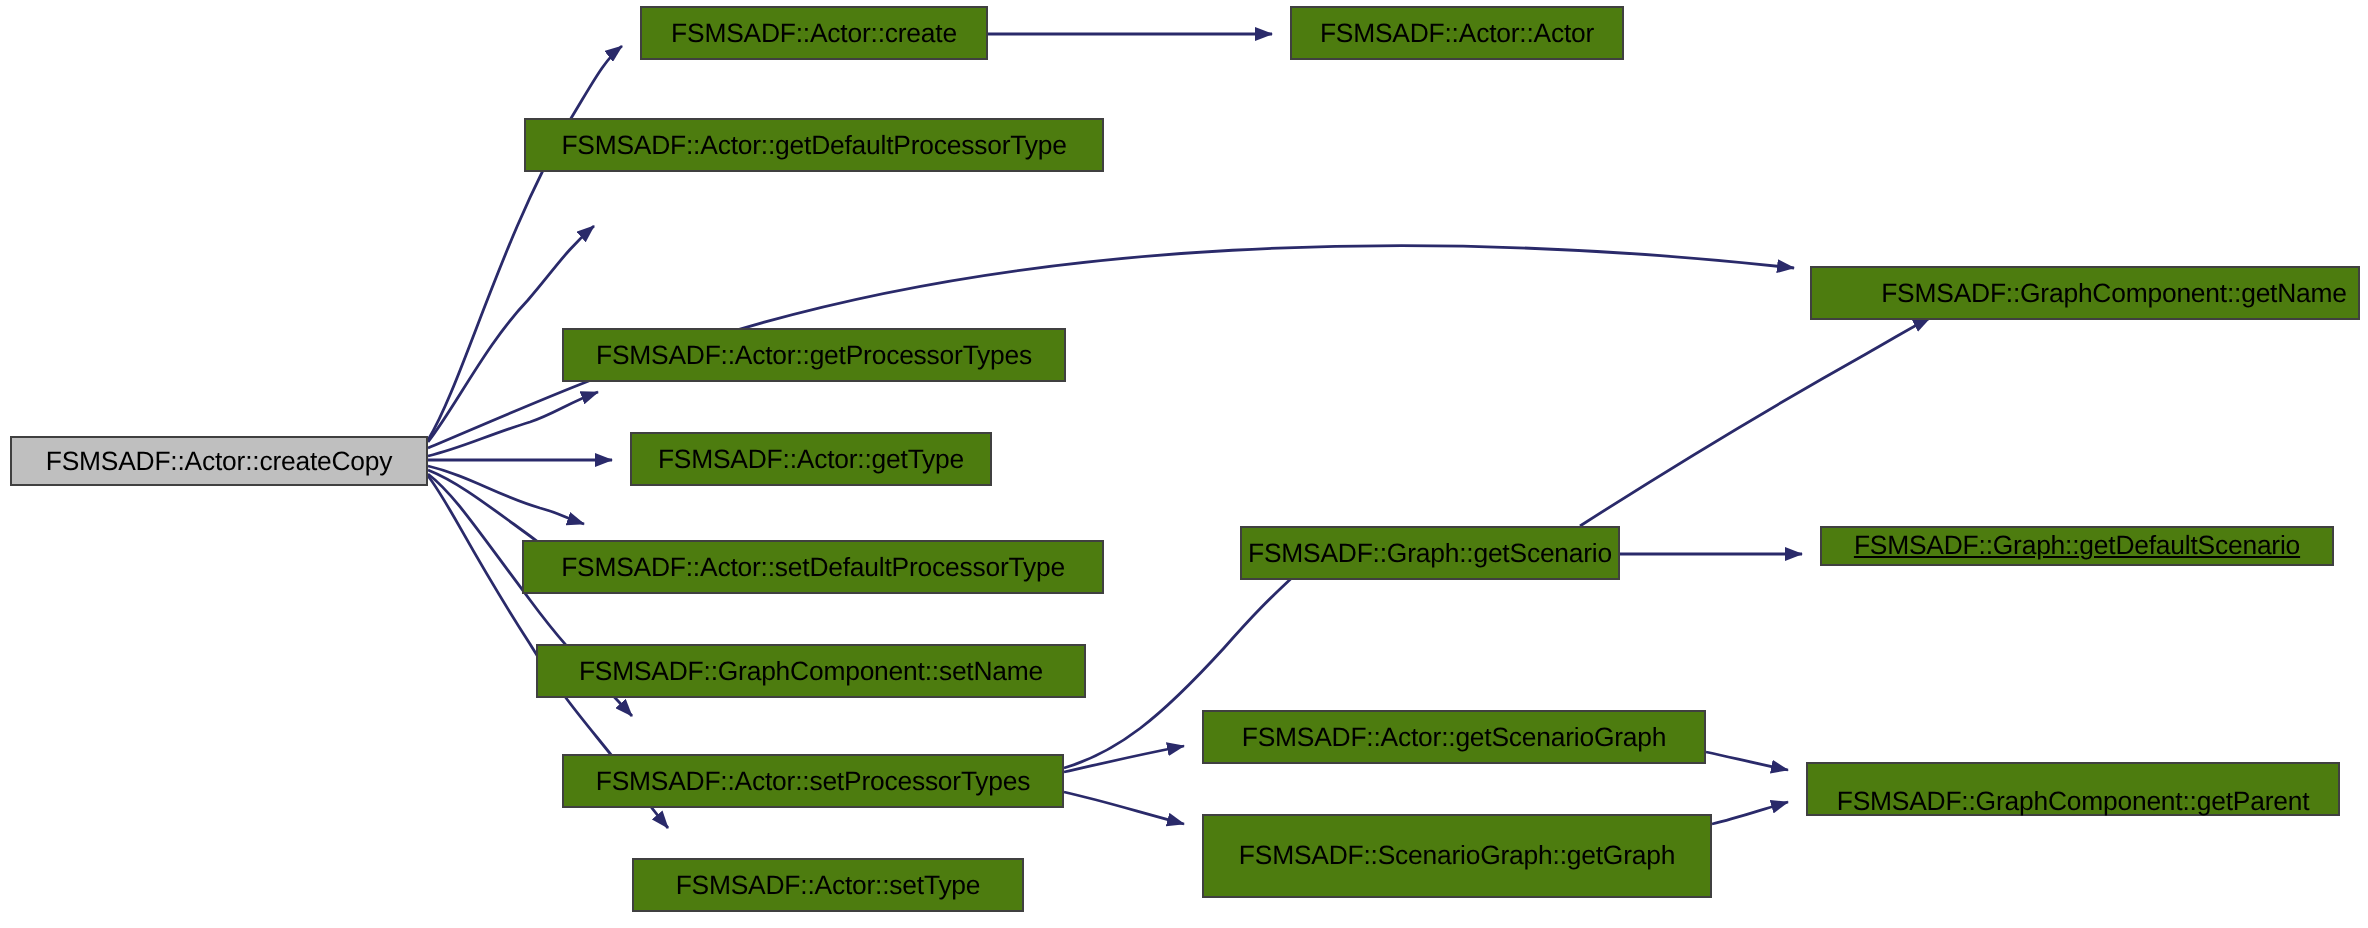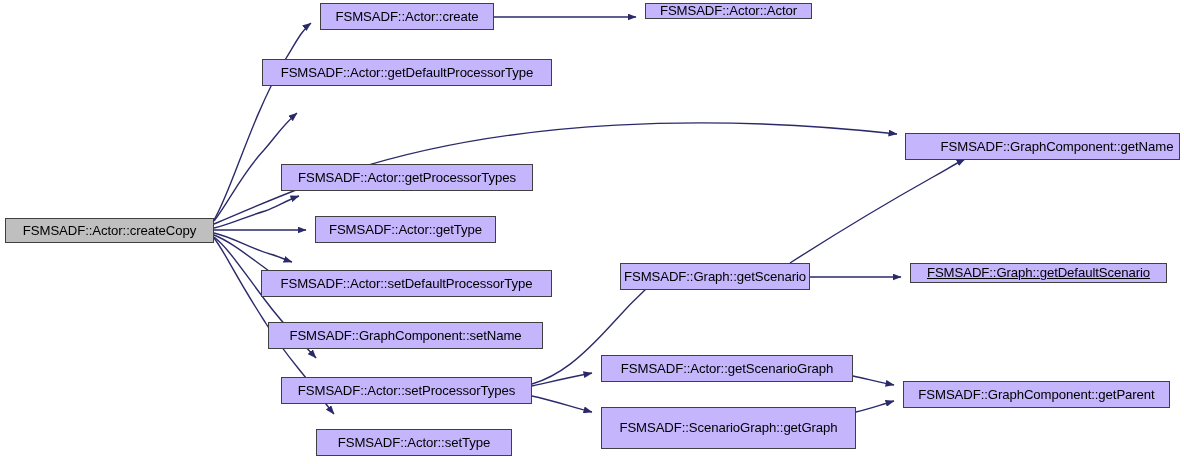--- a/index.html
+++ b/index.html
@@ -23,21 +23,21 @@
     height: 464px;
     pointer-events: none;
   }
   .node {
     position: absolute;
     box-sizing: border-box;
     display: flex;
     align-items: center;
     justify-content: center;
     border: 1px solid #404040;
-    background: #c4b5fd;
+    background: #4d7c0f;
     color: #000000;
     font-size: 13.2px;
     line-height: 1;
     white-space: nowrap;
     letter-spacing: -0.1px;
     z-index: 2;
   }
   .node.root {
     background: #bfbfbf;
     border: 1px solid #404040;
@@ -79,21 +79,21 @@
       </g>
   </svg>
 
   <div id="nodes-group">
       <div class="node root" style="left: 5px; top: 218px; width: 209px; height: 25px; text-align: right;">
         <span class="node-label">FSMSADF::Actor::createCopy</span>
       </div>
       <div class="node" style="left: 320px; top: 3px; width: 174px; height: 27px;">
         <span class="node-label">FSMSADF::Actor::create</span>
       </div>
-      <div class="node" style="left: 645px; top: 3px; width: 167px; height: 16px;">
+      <div class="node" style="left: 645px; top: 3px; width: 167px; height: 27px;">
         <span class="node-label">FSMSADF::Actor::Actor</span>
       </div>
       <div class="node" style="left: 262px; top: 59px; width: 290px; height: 27px;">
         <span class="node-label">FSMSADF::Actor::getDefaultProcessorType</span>
       </div>
       <div class="node" style="left: 905px; top: 133px; width: 275px; height: 27px; padding-left: 29px;">
         <span class="node-label">FSMSADF::GraphComponent::getName</span>
       </div>
       <div class="node" style="left: 281px; top: 164px; width: 252px; height: 27px;">
         <span class="node-label">FSMSADF::Actor::getProcessorTypes</span>
@@ -112,21 +112,21 @@
       </div>
       <div class="node" style="left: 268px; top: 322px; width: 275px; height: 27px;">
         <span class="node-label">FSMSADF::GraphComponent::setName</span>
       </div>
       <div class="node" style="left: 601px; top: 355px; width: 252px; height: 27px;">
         <span class="node-label">FSMSADF::Actor::getScenarioGraph</span>
       </div>
       <div class="node" style="left: 281px; top: 377px; width: 251px; height: 27px;">
         <span class="node-label">FSMSADF::Actor::setProcessorTypes</span>
       </div>
-      <div class="node" style="left: 903px; top: 381px; width: 267px; height: 27px;">
+      <div class="node" style="left: 903px; top: 381px; width: 267px; height: 27px; align-items: flex-end;">
         <span class="node-label">FSMSADF::GraphComponent::getParent</span>
       </div>
       <div class="node" style="left: 601px; top: 407px; width: 255px; height: 42px;">
         <span class="node-label">FSMSADF::ScenarioGraph::getGraph</span>
       </div>
       <div class="node" style="left: 316px; top: 429px; width: 196px; height: 27px;">
         <span class="node-label">FSMSADF::Actor::setType</span>
       </div>
     </div>
 

